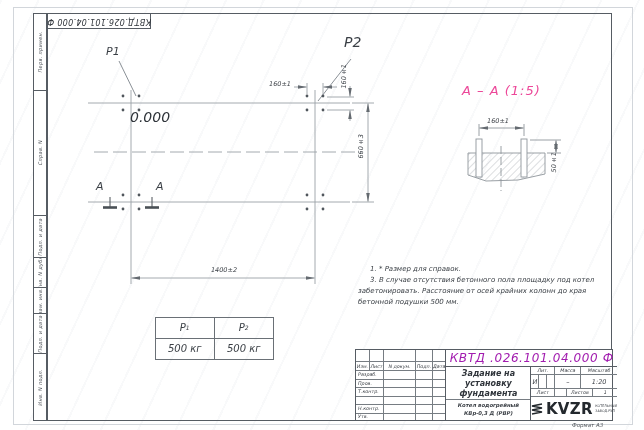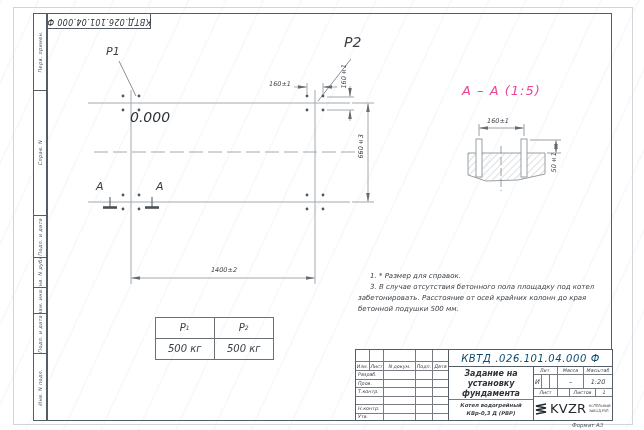--- a/index.html
+++ b/index.html
@@ -19,45 +19,45 @@
   .desig-top span{transform:rotate(180deg);font-size:8px;white-space:nowrap;letter-spacing:.3px;color:#2f343a;}
   .lbl{position:absolute;white-space:nowrap;}
   .vdim{position:absolute;writing-mode:vertical-rl;transform:rotate(180deg);font-size:6.5px;white-space:nowrap;color:#3a3f45;}
   svg.linework{position:absolute;left:0;top:0;}
   .ptable{position:absolute;left:155px;top:317px;width:119px;height:43px;border:1.2px solid #6a7076;
           box-sizing:border-box;display:grid;grid-template-columns:1fr 1fr;grid-template-rows:1fr 1fr;background:transparent;}
   .ptable div{display:flex;align-items:center;justify-content:center;font-size:10px;box-sizing:border-box;}
   .pt-h1,.pt-v1{border-right:1px solid #6a7076;}
   .pt-h1,.pt-h2{border-bottom:1px solid #6a7076;}
   .ptable sub{font-size:6px;}
-  .notes{position:absolute;left:358px;top:264px;width:254px;font-size:7px;line-height:1.55;color:#3b4046;margin-top:7px;}
+  .notes{position:absolute;left:358px;top:264px;width:254px;font-size:7px;line-height:1.55;color:#3b4046;}
   .notes p{margin:0;text-indent:12px;}
   
   .tb{position:absolute;left:355px;top:349px;width:258px;height:72px;border:1.6px solid #565c63;
       box-sizing:border-box;display:flex;background:#fff;font-size:4.8px;}
   .tb *{box-sizing:border-box;}
   .tb-left{width:93px;border-right:1.2px solid #565c63;display:flex;flex-direction:column;}
   .tb-row{display:flex;border-bottom:1px solid #767c82;}
   .tb-row:last-child{border-bottom:none;}
   .tb-c{border-right:1px solid #767c82;display:flex;align-items:center;justify-content:center;overflow:hidden;}
   .tb-c:last-child{border-right:none;}
   .tb-c.lab{justify-content:flex-start;padding-left:2px;}
   .tb-right{flex:1;display:flex;flex-direction:column;}
   .tb-desig{height:20px;border-bottom:1.2px solid #565c63;display:flex;align-items:center;justify-content:center;
-            font-size:10px;letter-spacing:.6px;color:#0c4a6e;}
+            font-size:12px;letter-spacing:.6px;color:#a21caf;}
   .tb-mid{flex:1;display:flex;}
   .tb-title-col{width:85px;border-right:1.2px solid #565c63;display:flex;flex-direction:column;font-weight:bold;}
   .tb-title{flex:1;text-align:center;font-size:8px;line-height:1.25;padding-top:2px;border-bottom:1px solid #767c82;color:#2f343a;}
   .tb-product{height:20px;text-align:center;font-size:5.3px;line-height:1.5;padding-top:2px;color:#3a3f45;}
   .tb-grid{flex:1;display:flex;flex-direction:column;}
   .tb-lith{display:flex;height:8px;border-bottom:1px solid #767c82;}
   .tb-litv{display:flex;height:14px;border-bottom:1px solid #767c82;font-size:6.5px;}
   .tb-listrow{display:flex;height:8px;border-bottom:1px solid #767c82;}
   .tb-logo{flex:1;display:flex;align-items:center;justify-content:center;gap:2.5px;font-style:normal;}
-  .tb-logo .kvzr{font-weight:normal;font-size:13px;letter-spacing:.3px;color:#23282d;}
+  .tb-logo .kvzr{font-weight:bold;font-size:15px;letter-spacing:.3px;color:#23282d;}
   .tb-logo .sub{font-size:3.3px;line-height:1.25;color:#3a3f45;}
   .fmt{position:absolute;left:572px;top:422px;font-size:5.5px;color:#4c5157;}
 </style>
 </head>
 <body>
 
 <div class="sheet">
 
   <div class="paper-edge"></div>
   <div class="frame"></div>

